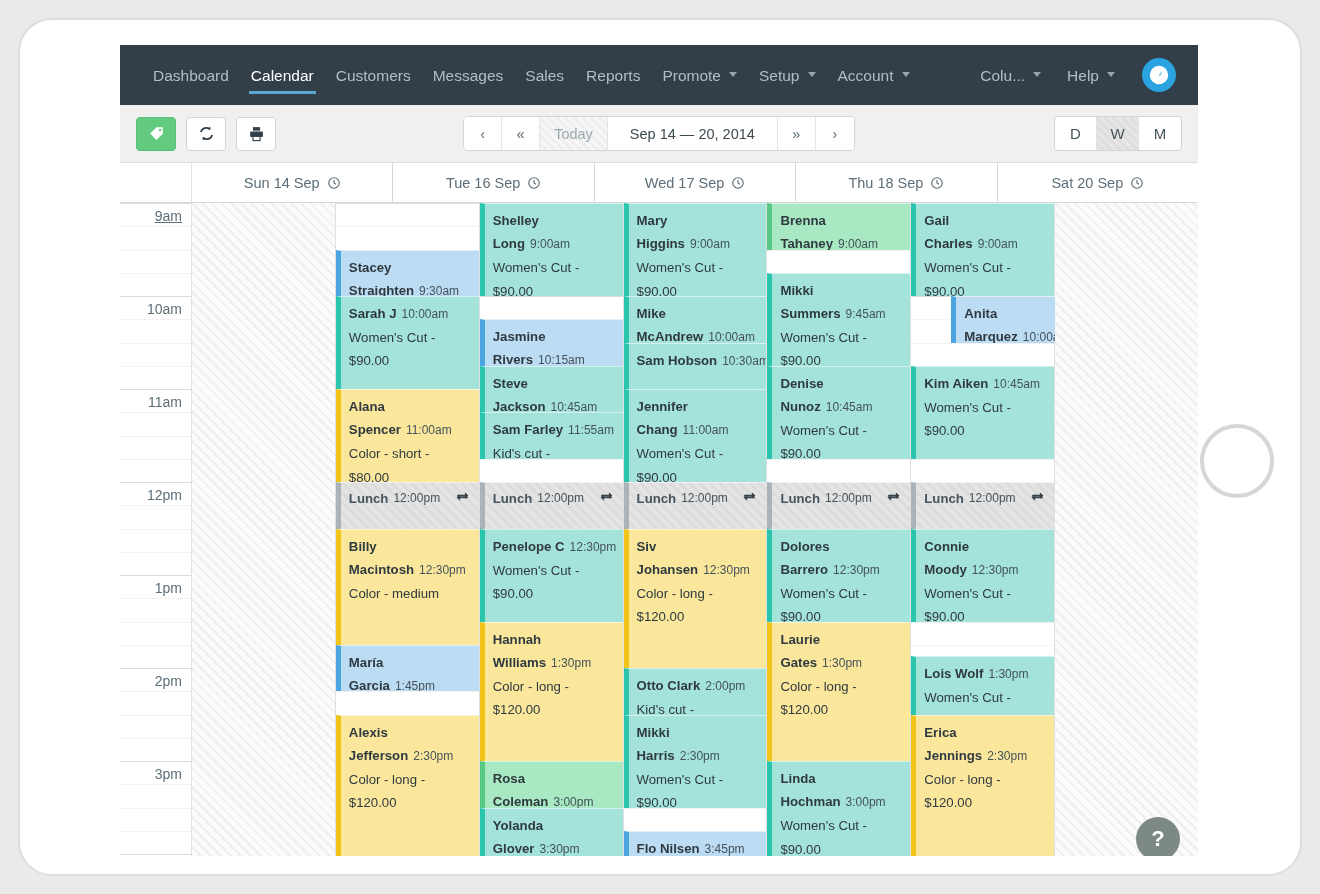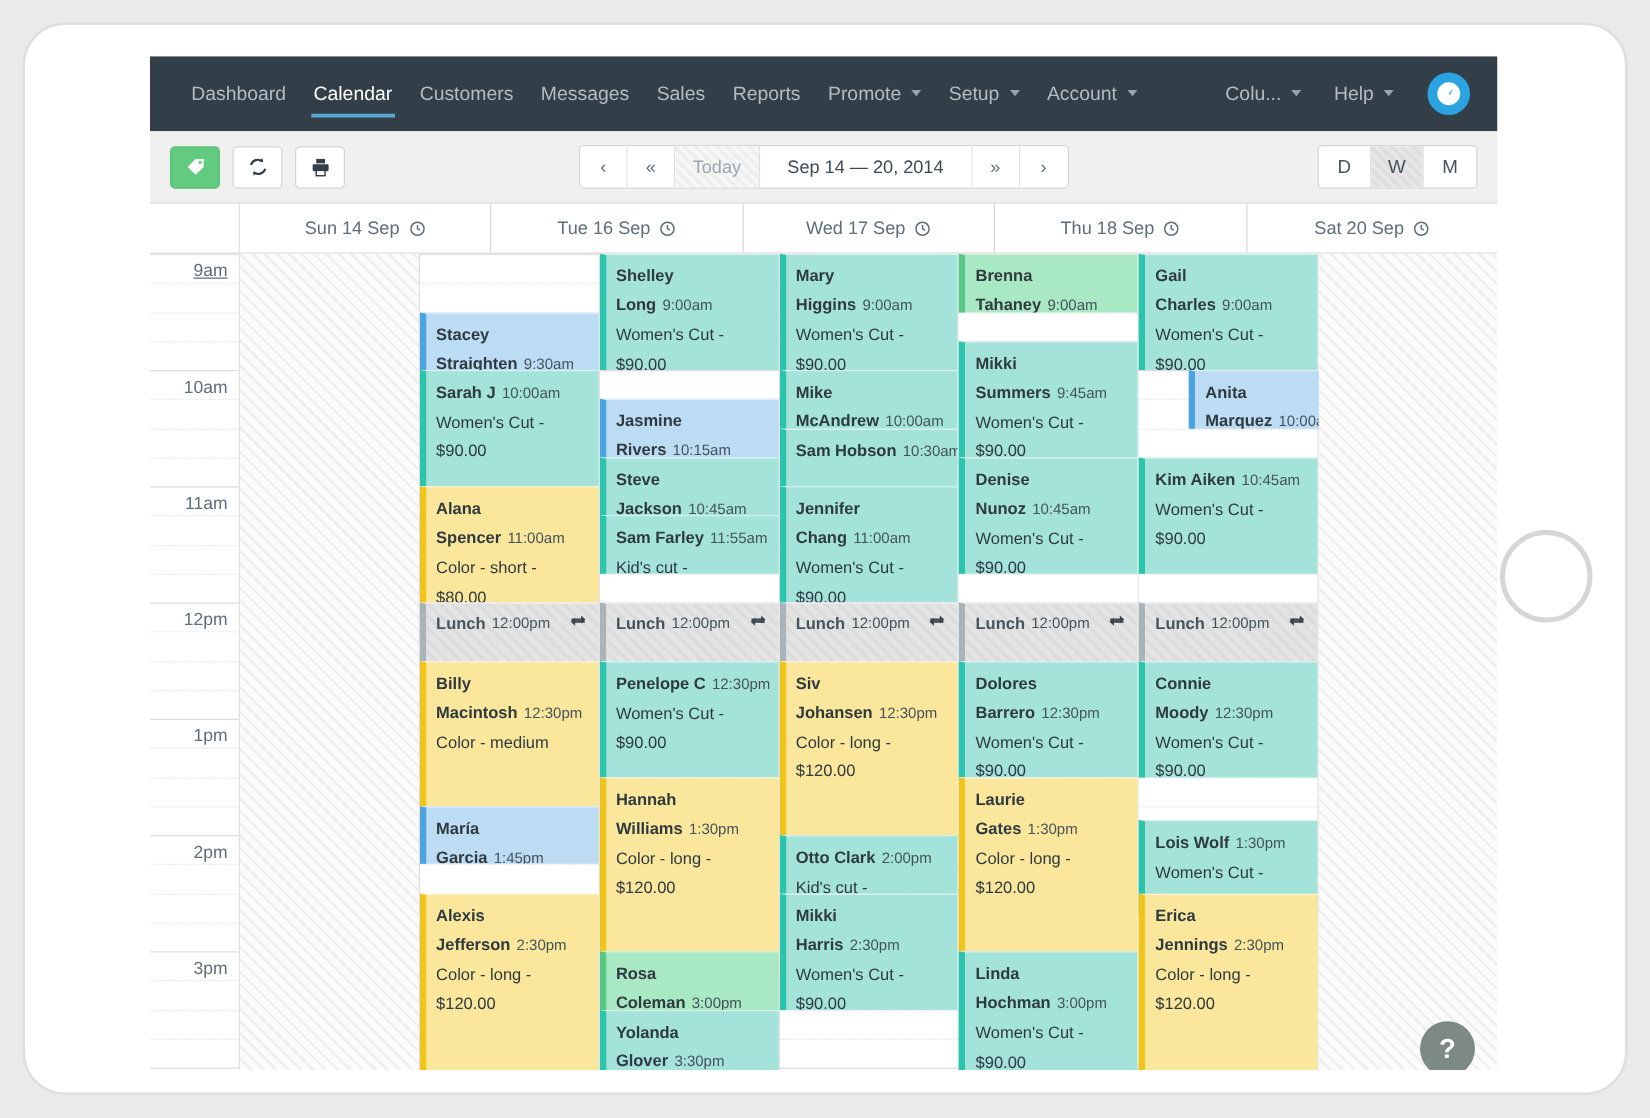--- a/index.html
+++ b/index.html
@@ -559,20 +559,23 @@
           <div class="appt teal" style="top: 465px; height: 46.5px; left: 0%; width: 100%;">
             <div><span class="nm">Otto Clark</span><span class="tm">2:00pm</span></div>
             <div class="svc">Kid's cut -</div>
           </div>
           <div class="appt teal" style="top: 511.5px; height: 93px; left: 0%; width: 100%;">
             <div><span class="nm">Mikki</span></div>
             <div><span class="nm">Harris</span><span class="tm">2:30pm</span></div>
             <div class="svc">Women's Cut -</div>
             <div class="svc">$90.00</div>
           </div>
+          <div class="appt blue" style="top: 627.75px; height: 46.5px; left: 0%; width: 100%;">
+            <div><span class="nm">Flo Nilsen</span><span class="tm">3:45pm</span></div>
+          </div>
         </div>
         <div class="daycol">
           <div class="slot-line hour" style="top: 0px;"></div>
           <div class="slot-line" style="top: 23.25px;"></div>
           <div class="slot-line" style="top: 46.5px;"></div>
           <div class="slot-line" style="top: 69.75px;"></div>
           <div class="slot-line hour" style="top: 93px;"></div>
           <div class="slot-line" style="top: 116.25px;"></div>
           <div class="slot-line" style="top: 139.5px;"></div>
           <div class="slot-line" style="top: 162.75px;"></div>

